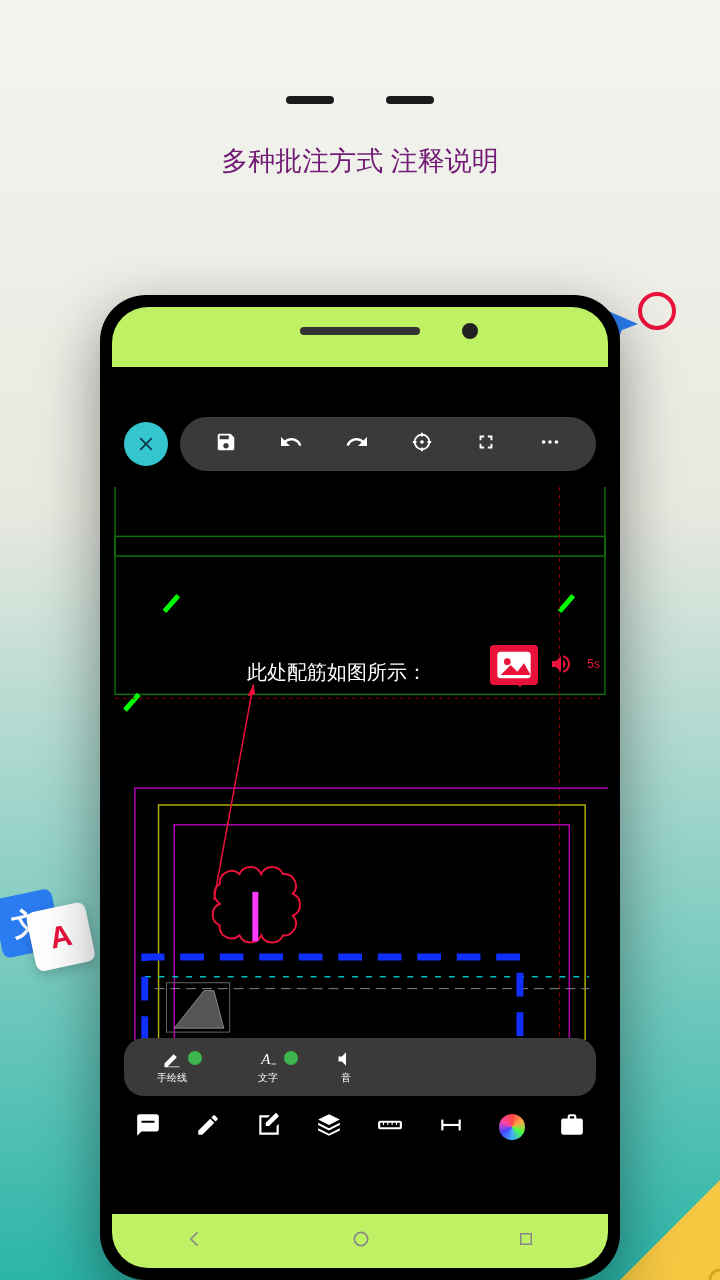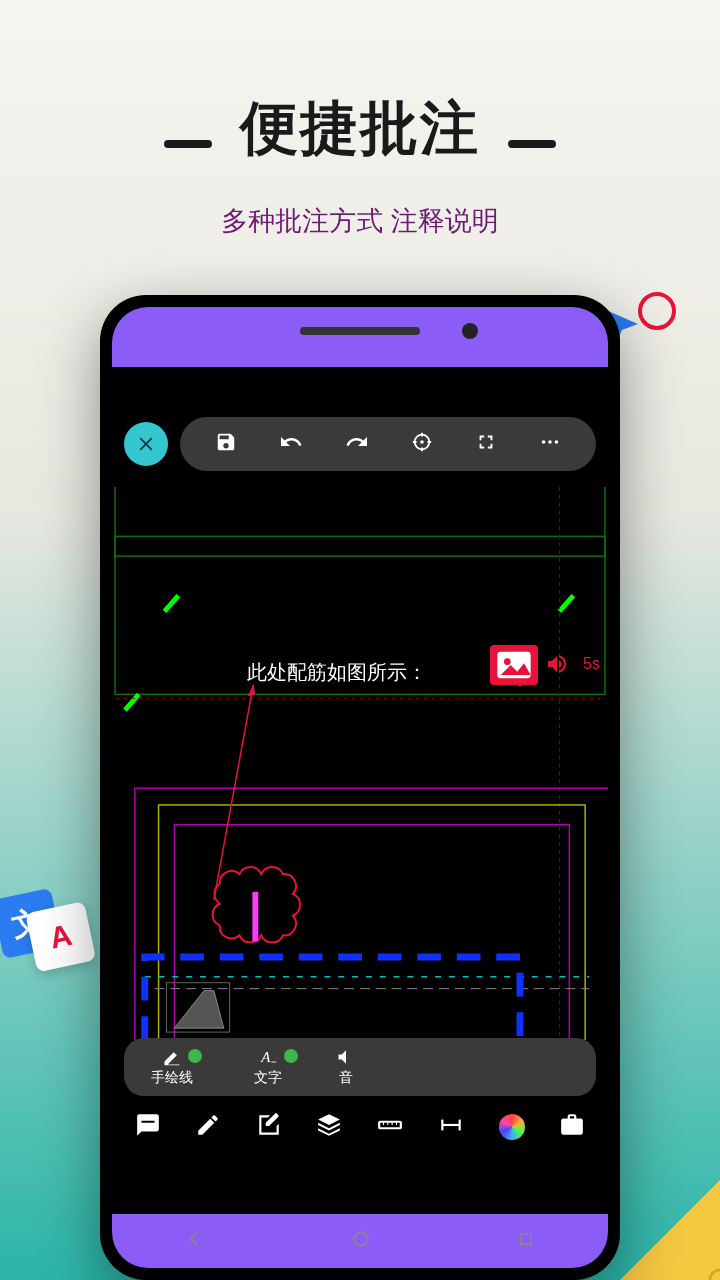--- a/index.html
+++ b/index.html
@@ -54,21 +54,21 @@
   height: 985px;
   background: #000;
   border-radius: 46px;
   padding: 12px;
   box-shadow: 0 20px 60px rgba(0,0,0,0.4);
   z-index: 5;
 }
 .phone-bezel {
   width: 100%;
   height: 100%;
-  background: #8b5cf6;
+  background: #bef264;
   border-radius: 36px;
   overflow: hidden;
   position: relative;
 }
 .phone-speaker {
   position: absolute;
   top: 20px;
   left: 50%;
   transform: translateX(-50%);
   width: 120px;
@@ -178,21 +178,21 @@
   border-top-color: #e9123b;
 }
 .sound-badge {
   position: absolute;
   top: 165px;
   right: 8px;
   display: flex;
   align-items: center;
   gap: 14px;
   color: #e9123b;
-  font-size: 16px;
+  font-size: 12px;
 }
 
 
 .anno-toolbar {
   position: absolute;
   bottom: 118px;
   left: 12px;
   right: 12px;
   height: 58px;
   background: #3a3a3a;
@@ -206,21 +206,21 @@
   display: flex;
   flex-direction: column;
   align-items: center;
   justify-content: center;
   gap: 2px;
   position: relative;
 }
 .anno-item svg { fill: #fff; }
 .anno-item .label {
   color: #fff;
-  font-size: 14px;
+  font-size: 10px;
 }
 .anno-badge {
   position: absolute;
   top: 2px;
   right: 18px;
   width: 14px;
   height: 14px;
   background: #3fb54f;
   border-radius: 50%;
 }
@@ -306,21 +306,20 @@
       <line x1="0" y1="420" x2="720" y2="420"></line>
     <line x1="0" y1="640" x2="720" y2="640"></line>
     <circle cx="640" cy="780" r="40"></circle>
       <rect x="40" y="700" width="140" height="100"></rect>
   </g>
 </svg>
 
 <div class="header">
   <div>
     <span class="header-dash"></span>
-    <span class="header-title">便捷批注</span>
     <span class="header-dash"></span>
   </div>
   <div class="header-subtitle">多种批注方式 注释说明</div>
 </div>
 
 <div class="deco-circle"></div>
 <svg class="deco-cursor" width="40" height="40">
   <polygon points="4,4 36,18 20,24 14,38" fill="#2a7cf0"></polygon>
 </svg>
 <div class="deco-translate">

